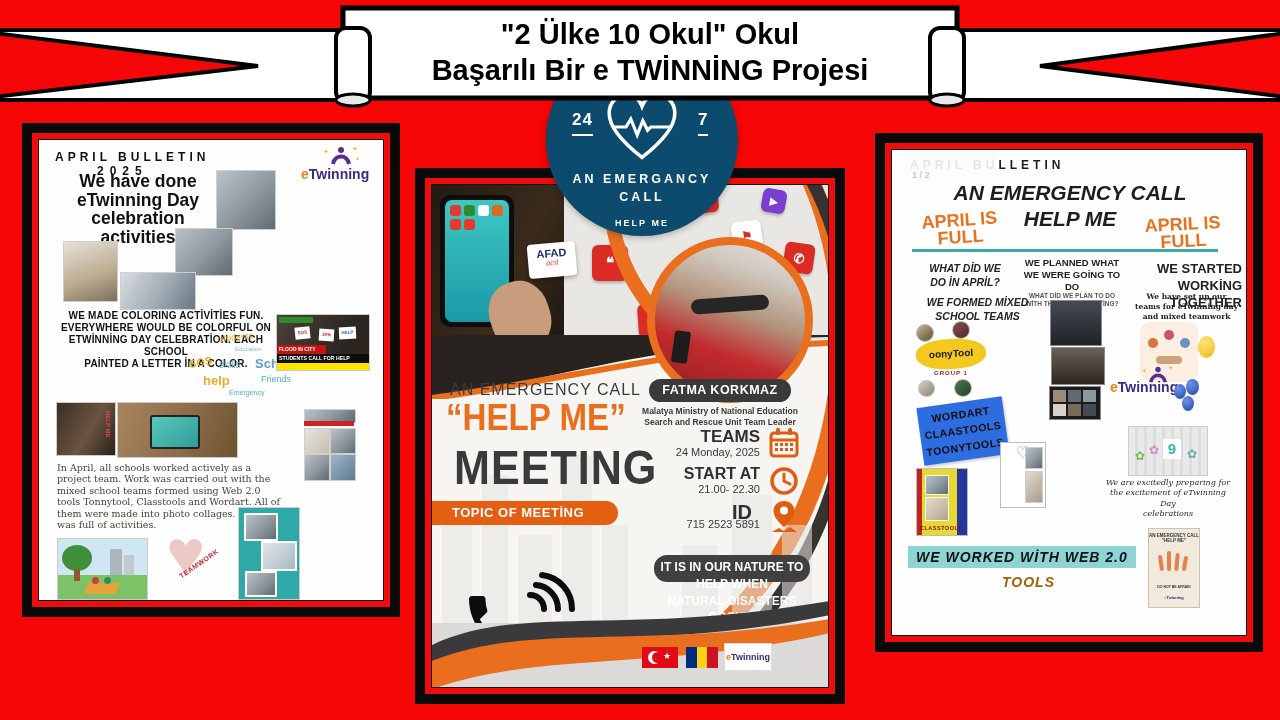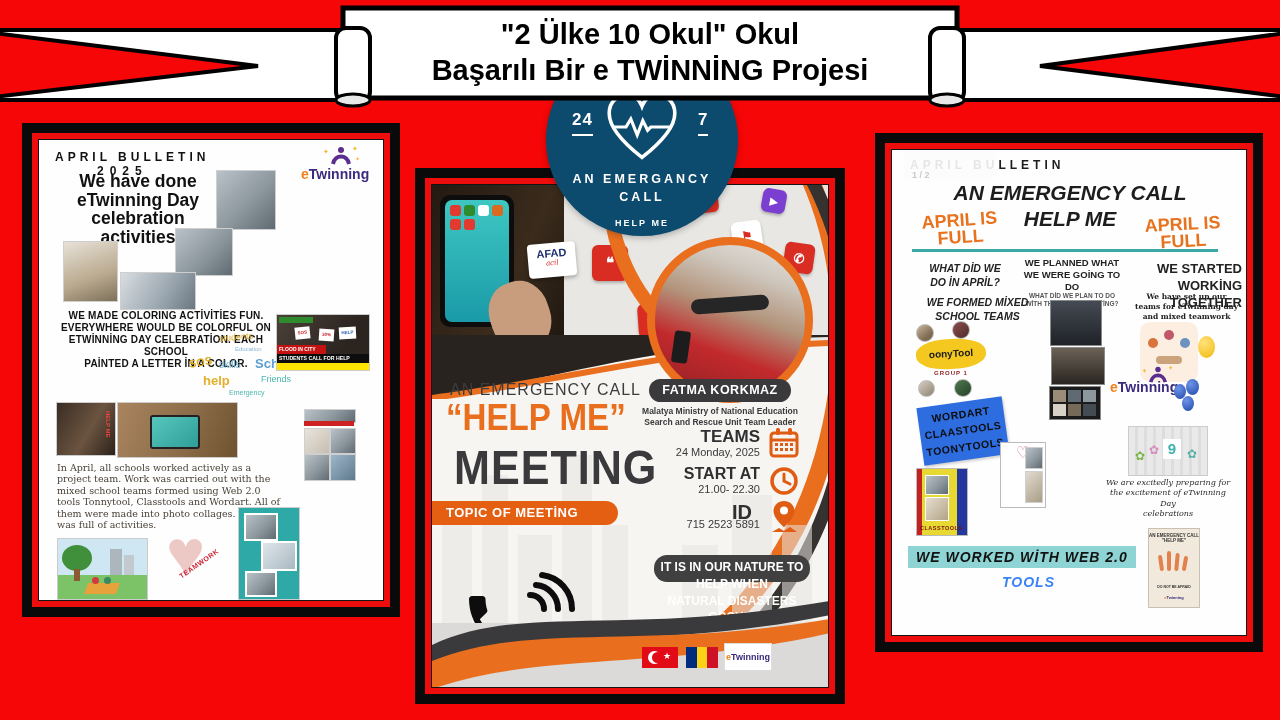--- a/index.html
+++ b/index.html
@@ -189,21 +189,21 @@
 
       <div class="a b ctr" style="left:217px;top:194px;width:142px;height:23px;background:#3a3a3c;border-radius:13px;color:#fff;font-size:12.5px;line-height:23px;letter-spacing:.5px;">FATMA KORKMAZ</div>
       <div class="a b ctr pre" style="left:197px;top:221px;width:182px;font-size:8.5px;color:#3a3a3c;line-height:1.25;">Malatya Ministry of National Education
 Search and Rescue Unit Team Leader</div>
 
       <div class="a" style="left:18px;top:196px;font-size:16px;color:#3c3c3e;letter-spacing:1px;">AN EMERGENCY CALL</div>
       <div class="a b" style="left:14px;top:212px;font-size:36px;color:#e96f1f;transform:scaleX(.92);transform-origin:left;">“HELP ME”</div>
       <div class="a b" style="left:22px;top:256px;font-size:44px;color:#3a3a3c;letter-spacing:1px;transform:scale(.98,1.08);transform-origin:left top;">MEETING</div>
 
       <div class="a" style="left:0;top:316px;width:186px;height:24px;background:#e55f13;border-radius:0 14px 14px 0;">
-        <span class="b" style="color:#fff;font-size:13px;line-height:24px;padding-left:14px;display:inline-block;letter-spacing:.5px;">TOPIC OF MEETİNG</span>
+        <span class="b" style="color:#fff;font-size:13px;line-height:24px;padding-left:20px;display:inline-block;letter-spacing:.5px;">TOPIC OF MEETİNG</span>
       </div>
 
       <svg class="a" style="left:26px;top:378px;" width="120" height="96" viewBox="0 0 120 96">
         <g transform="translate(2,24) scale(3.0)" fill="#0d0d0d">
           <path d="M6.62 10.79c1.44 2.83 3.76 5.14 6.59 6.59l2.2-2.2c.27-.27.67-.36 1.02-.24 1.12.37 2.33.57 3.57.57.55 0 1 .45 1 1V20c0 .55-.45 1-1 1-9.39 0-17-7.61-17-17 0-.55.45-1 1-1h3.5c.55 0 1 .45 1 1 0 1.25.2 2.45.57 3.57.11.35.03.74-.25 1.02l-2.2 2.2z"></path>
         </g>
         <path d="M72 32 A14 14 0 0 1 86 46" stroke="#0d0d0d" stroke-width="6" fill="none" stroke-linecap="round"></path>
         <path d="M78 22 A24 24 0 0 1 100 46" stroke="#0d0d0d" stroke-width="6" fill="none" stroke-linecap="round"></path>
         <path d="M84 12 A34 34 0 0 1 114 46" stroke="#0d0d0d" stroke-width="6" fill="none" stroke-linecap="round"></path>
       </svg>
@@ -376,21 +376,21 @@
         <span class="a" style="left:18px;top:22px;width:4px;height:20px;background:#e2814d;border-radius:2px;"></span>
         <span class="a" style="left:26px;top:24px;width:4px;height:18px;background:#e2814d;border-radius:2px;transform:rotate(5deg);"></span>
         <span class="a" style="left:34px;top:27px;width:4px;height:15px;background:#e2814d;border-radius:2px;transform:rotate(10deg);"></span>
         <div class="a b ctr" style="left:0;top:56px;width:50px;font-size:3.5px;color:#333;">DO NOT BE AFRAID</div>
         <div class="a b ctr" style="left:0;top:66px;width:50px;font-size:4px;"><span style="color:#f08019;">e</span><span style="color:#3b2a7e;">Twinning</span></div>
       </div>
 
       <div class="a" style="left:16px;top:398px;">
         <span class="b i" style="background:#8fd4d4;padding:3px 8px;font-size:14px;letter-spacing:1px;color:#111;">WE WORKED WİTH WEB 2.0</span>
       </div>
-      <div class="a b i" style="left:110px;top:424px;font-size:14px;letter-spacing:1px;color:#3b82f6;">TOOLS</div>
+      <div class="a b i" style="left:110px;top:424px;font-size:14px;letter-spacing:1px;color:#a16207;">TOOLS</div>
 
     </div>
   </div>
 
   <div class="a" style="left:546px;top:44px;width:192px;height:192px;border-radius:50%;background:#0c4a6e;box-shadow:0 2px 6px rgba(0,0,0,.25);">
     <span class="a b" style="left:26px;top:66px;font-size:17px;color:#fff;letter-spacing:1px;border-bottom:2px solid #fff;padding-bottom:4px;">24</span>
     <span class="a b" style="left:152px;top:66px;font-size:17px;color:#fff;letter-spacing:1px;border-bottom:2px solid #fff;padding-bottom:4px;">7</span>
     <svg class="a" style="left:56px;top:44px;" width="80" height="78" viewBox="0 0 100 96">
       <path d="M50 86 C22 64 9 47 9 31 C9 15 21 8 31 8 C40 8 47 14 50 22 C53 14 60 8 69 8 C79 8 91 15 91 31 C91 47 78 64 50 86 Z" fill="none" stroke="#fff" stroke-width="4.5"></path>
       <polyline points="14,48 30,48 36,38 44,58 51,40 57,52 61,48 86,48" fill="none" stroke="#fff" stroke-width="4"></polyline>

